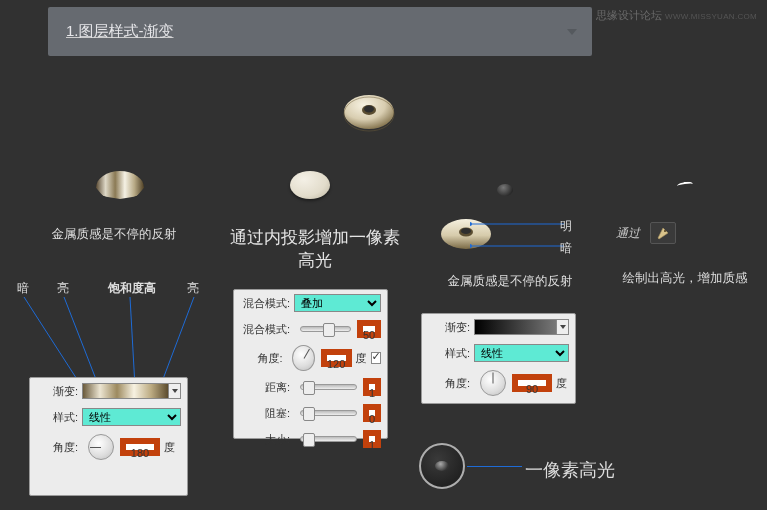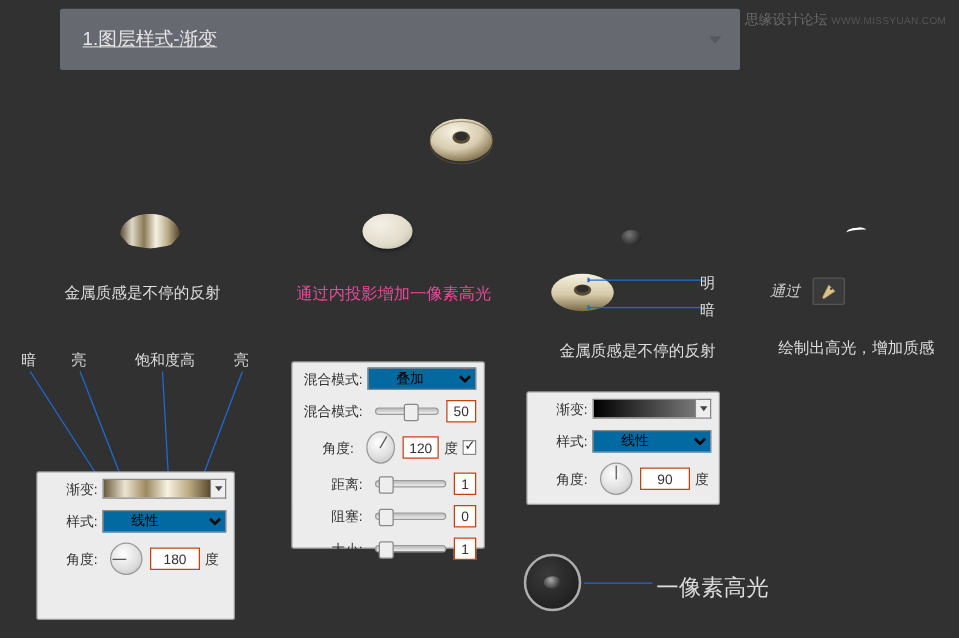--- a/index.html
+++ b/index.html
@@ -69,21 +69,21 @@
   .dot3 {
     width:16px; height:12px; border-radius:50%;
     background: radial-gradient(circle at 40% 30%, #777 0%, #2d2d2d 70%, #111 100%);
   }
   
   .arc4 { width:16px; height:6px; border-top:2px solid #fff; border-radius:50% 50% 0 0; transform:rotate(-8deg); }
 
   
   .labels1 { position:absolute; left:0; top:280px; width:220px; display:flex; justify-content:flex-start; gap:0; }
   .labels1 span { position:absolute; top:0; font-size:12px; color:#ddd; }
-  .lbl-a { left:17px; } .lbl-b { left:57px; } .lbl-c { left:108px; } .lbl-d { left:187px; }
+  .lbl-a { left:17px; } .lbl-b { left:57px; } .lbl-c { left:108px;font-weight:bold; } .lbl-d { left:187px; }
 
   
   svg.lines1 { position:absolute; left:0; top:297px; width:210px; height:92px; }
 
   
   .panel {
     position:absolute;
     background:#ececec; border:1px solid #9a9a9a; border-radius:2px;
     font-size:11px; color:#333;
   }
@@ -92,31 +92,31 @@
   .grad-prev {
     flex:1; height:16px; border:1px solid #888;
     background: linear-gradient(90deg,#6a5a3b 0%,#ece5d2 20%,#9d8a5f 40%,#f7f2e2 60%,#bcab82 80%,#5c4c2e 100%);
   }
   .grad-dark {
     flex:1; height:16px; border:1px solid #888;
     background: linear-gradient(90deg,#000 0%, #777 100%);
   }
   .dd { width:12px; height:16px; border:1px solid #888; border-left:none; background:#eee; display:flex;align-items:center;justify-content:center; }
   .dd::after{content:""; border-left:3px solid transparent;border-right:3px solid transparent;border-top:4px solid #444;}
-  select.fake { flex:1; height:18px; border:1px solid #888; background:#0369a1; font-size:11px; padding:0 18px; }
+  select.fake { flex:1; height:18px; border:1px solid #888; background:#5eead4; font-size:11px; padding:0 2px; }
   .angle-knob {
     width:26px; height:26px; border:1px solid #999; border-radius:50%;
     background: radial-gradient(circle at 40% 35%, #fff 0%, #ddd 60%, #bbb 100%);
     margin:0 6px; position:relative;
   }
   .angle-knob::after{content:"";position:absolute;left:50%;top:50%;width:11px;height:1px;background:#555;transform-origin:left center;}
   .deg180::after{ transform:rotate(180deg); }
   .deg120::after{ transform:rotate(-60deg); }
   .deg90::after { transform:rotate(-90deg); }
-  .num { width:40px; height:18px; border:1px solid #c2410c; background:#fff; text-align:center; line-height:18px; }
+  .num { width:40px; height:18px; border:6px solid #c2410c; background:#fff; text-align:center; line-height:18px; }
   .unit { margin-left:4px; }
   .slider { flex:1; height:6px; background:linear-gradient(#bbb,#eee); border:1px solid #999; border-radius:3px; position:relative; margin:0 6px; }
   .slider::after{content:"";position:absolute;left:2px;top:-4px;width:10px;height:12px;background:#eee;border:1px solid #888;border-radius:2px;}
   .sliderMid::after{ left:45%; }
 
   
   .p1 { left:29px; top:377px; width:159px; height:119px; }
   
   .p2 { left:233px; top:289px; width:155px; height:150px; }
   .p2 .lab { width:54px; }
@@ -131,21 +131,21 @@
   svg.ringlines { position:absolute; left:30px; top:2px; }
   .minglabel { position:absolute; left:560px; top:218px; font-size:12px; color:#ddd; }
   .anlabel   { position:absolute; left:560px; top:240px; font-size:12px; color:#ddd; }
   .cap3 { position:absolute; left:420px; top:273px; width:180px; text-align:center; font-size:12.5px; color:#ddd; }
 
   
   .col4tool { position:absolute; left:616px; top:222px; display:flex; align-items:center; gap:10px;font-style:italic; }
   .penbox { width:26px; height:22px; background:#3a3a3a; border:1px solid #555; display:flex;align-items:center;justify-content:center; border-radius:2px;}
   .pen { width:14px; height:14px; }
   .cap4 { position:absolute; left:600px; top:270px; width:170px; text-align:center; font-size:12.5px; color:#ddd; }
-  .cap2full { position:absolute; left:225px; top:226px; width:180px; text-align:center; font-size:13px; color:#ec4899; }
+  .cap2full { position:absolute; left:225px; top:226px; width:180px; text-align:center; font-size:17px; color:#e5e5e5; }
   .cap1a { position:absolute; left:29px; top:224px; width:170px; text-align:center; font-size:12.5px; color:#ddd; line-height:1.7 }
 
   
   .zoomwrap { position:absolute; left:419px; top:443px; }
   .zoomring { width:46px; height:46px; border-radius:50%; border:2px solid #aeaeae; background:radial-gradient(circle at 40% 35%,#3a3a3a 0%, #222 70%); display:flex;align-items:center;justify-content:center; }
   .zoomring .inner { width:14px;height:10px;border-radius:50%;background:radial-gradient(circle at 40% 30%,#aaa,#333 70%); }
   .zoomline { position:absolute; left:48px; top:23px; width:55px; height:1px; background:#1e6bd6; }
   .zoomlabel { position:absolute; left:525px; top:458px; font-size:18px; color:#ddd; }
 
   .chkbox { width:12px;height:12px;border:1px solid #888;background:#fff;margin-left:4px; position:relative }

